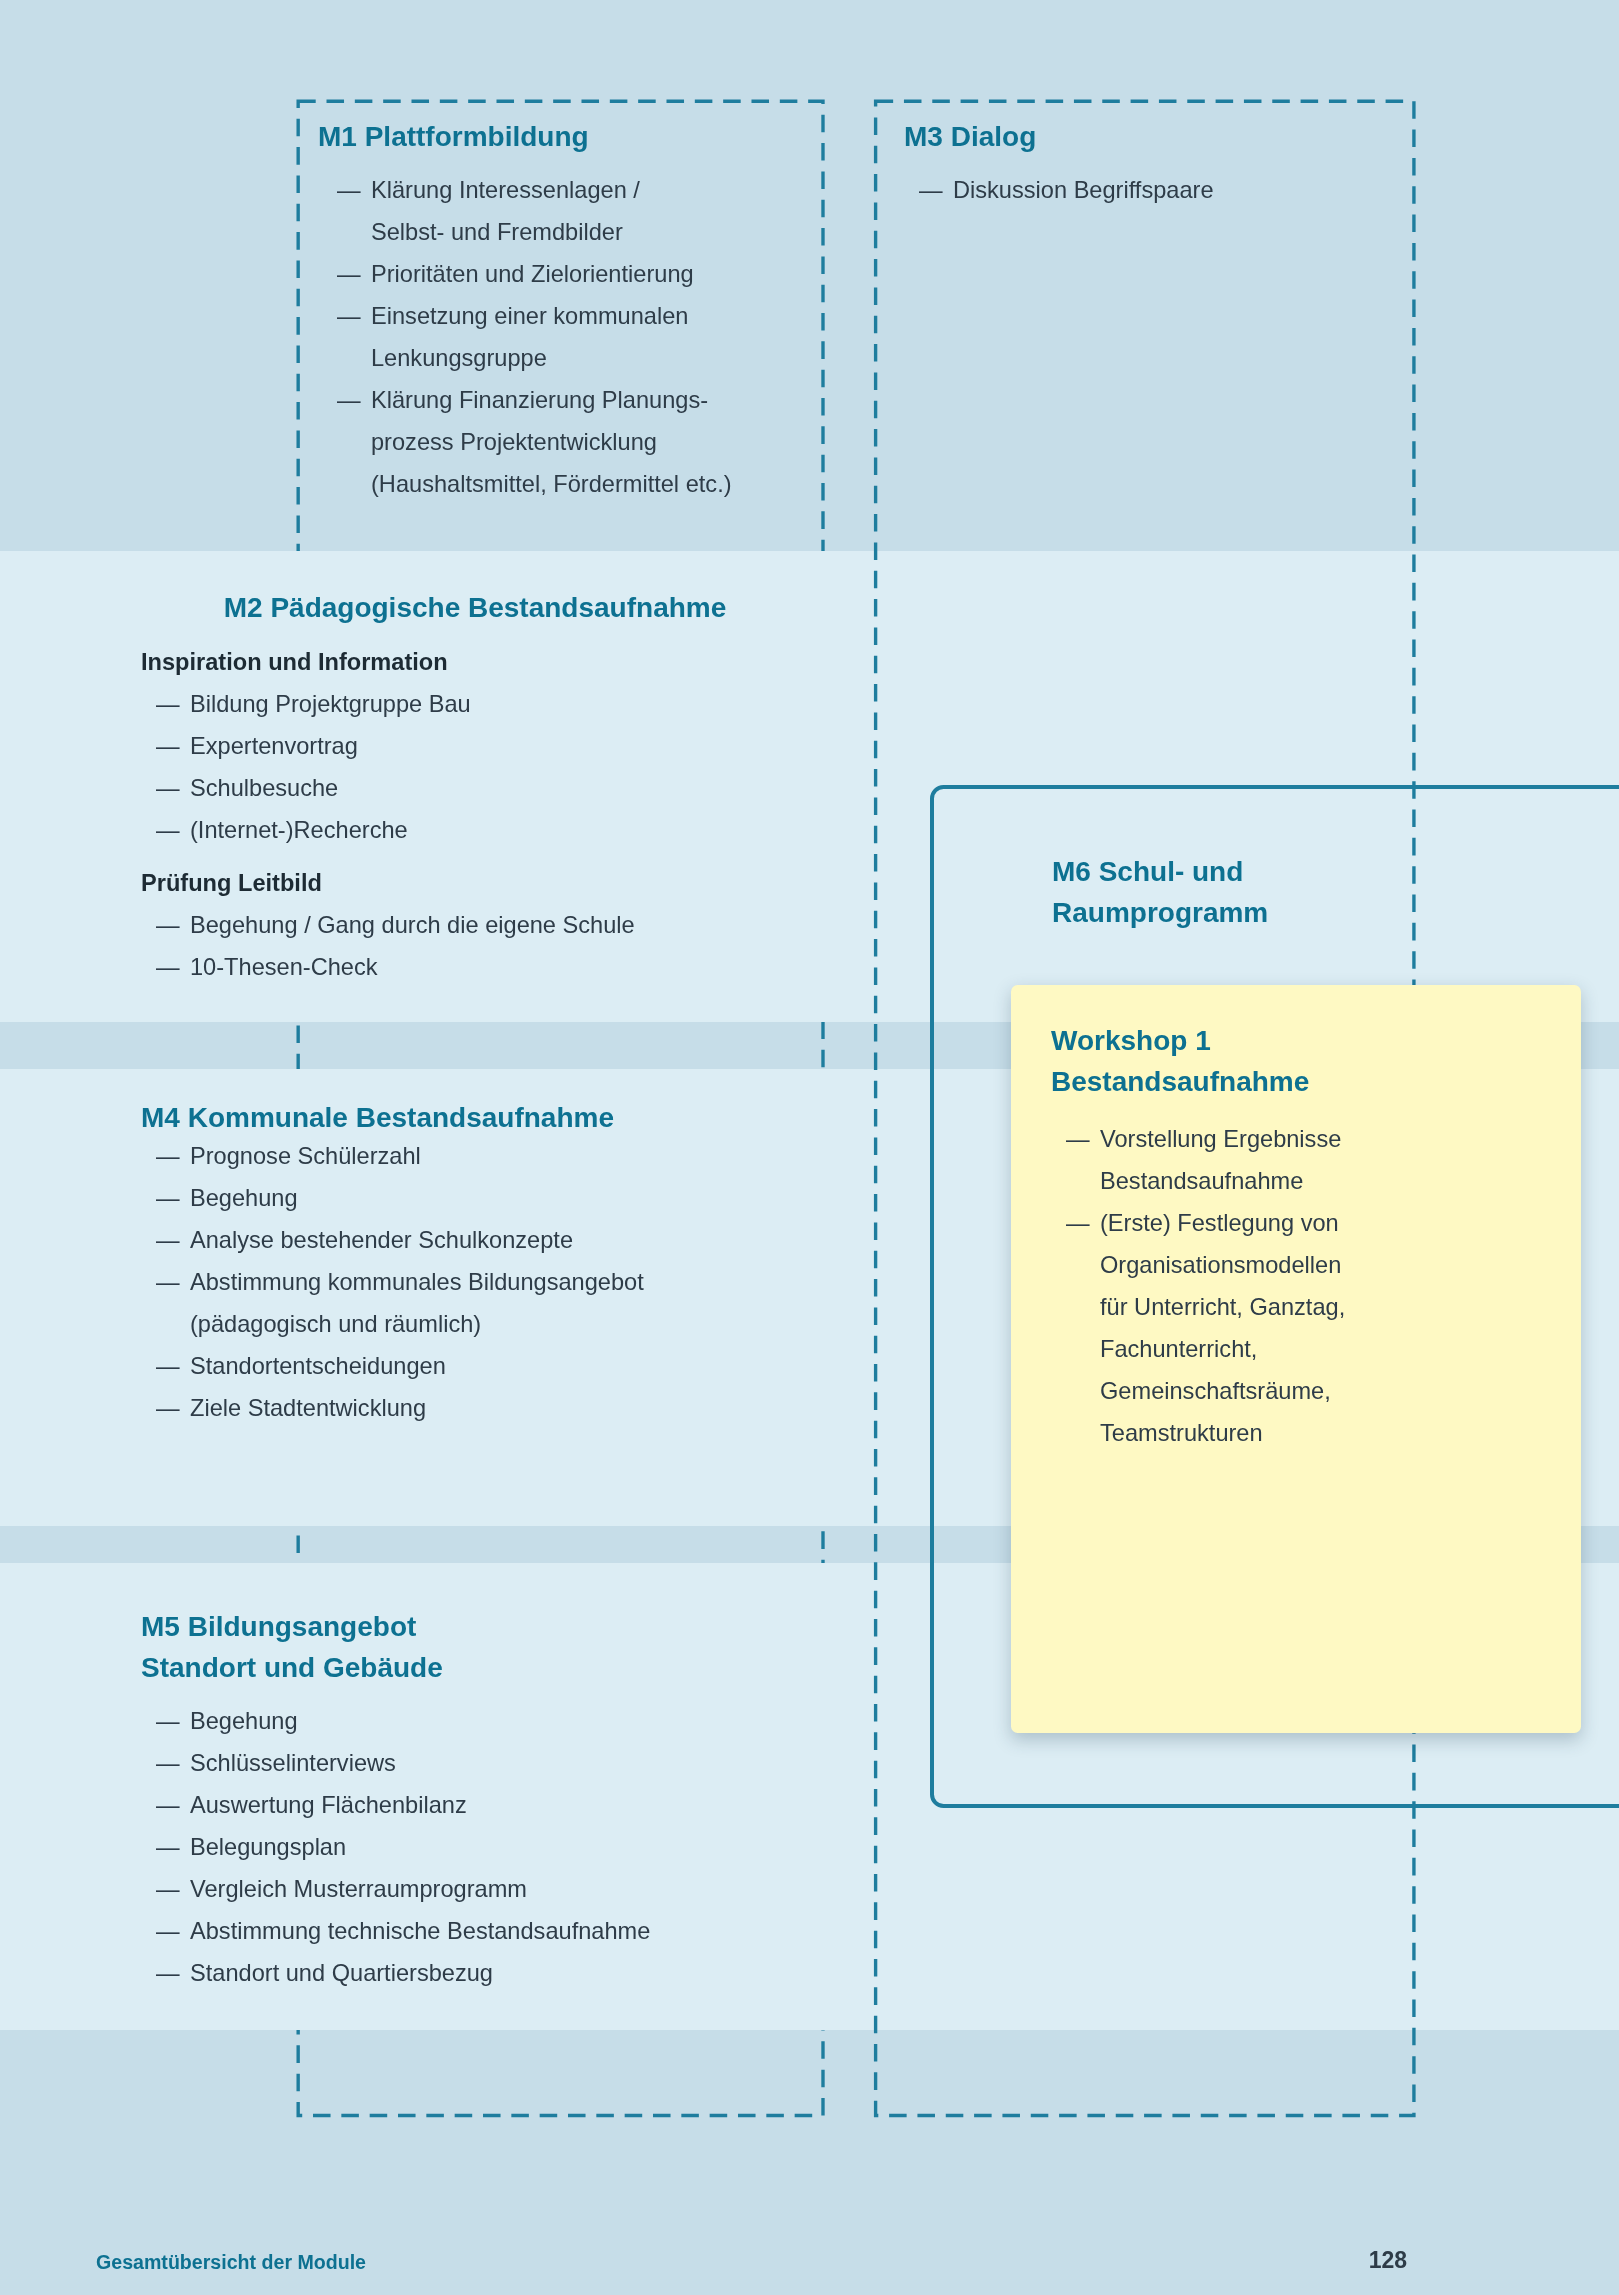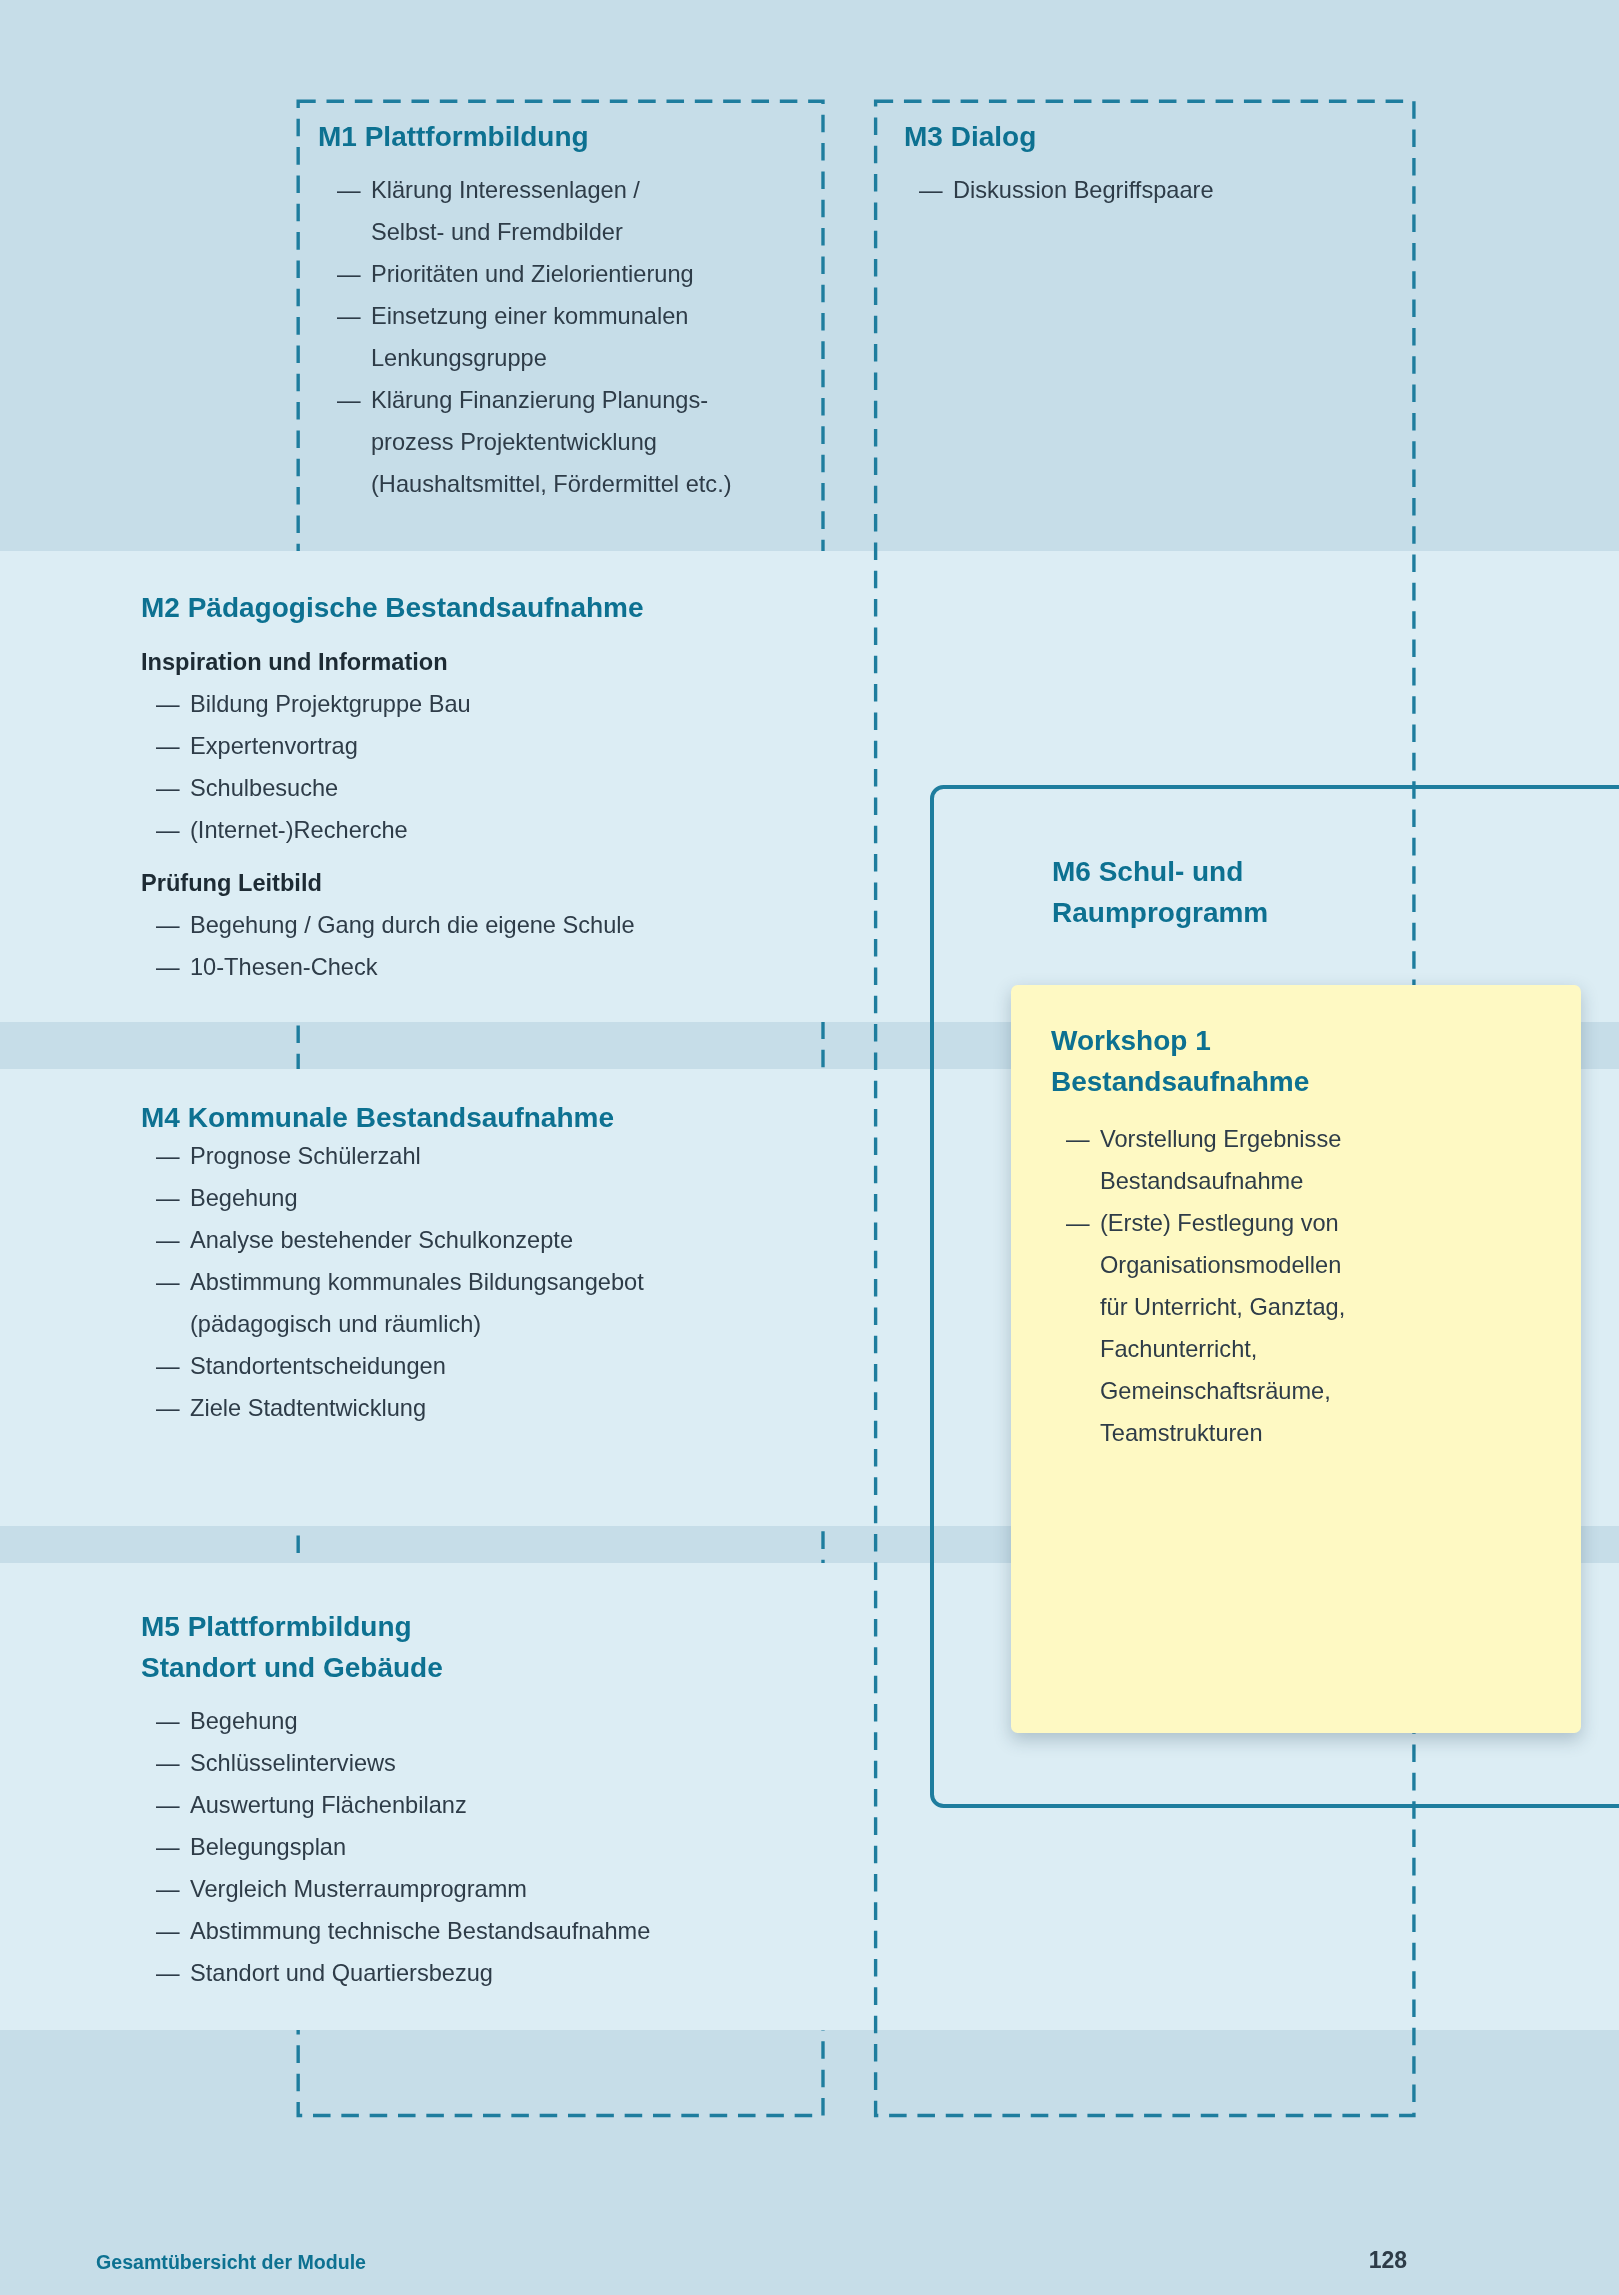--- a/index.html
+++ b/index.html
@@ -27,21 +27,21 @@
   #panel2 { top: 1069px; height: 457px; }
   #panel3 { top: 1563px; height: 467px; }
 
   .mod { position: absolute; z-index: 4; }
   .title {
     font-size: 28px; font-weight: bold; color: #0d7191;
     line-height: 34px; margin: 0;
   }
   .title.two-line { line-height: 41px; }
   .m1 .title, .m3 .title { margin-bottom: 15px; }
-  .m2 .title { margin-bottom: 16px; }
+  .m2 .title { margin-bottom: 16px; text-align: center; }
   .m4 .title { margin-bottom: 0; }
   .m5 .title { margin-bottom: 12px; }
 
   .list { padding-left: 15px; }
   .m1 .list { padding-left: 19px; }
   .item { display: flex; font-size: 23.6px; line-height: 42px; color: #2e3c48; }
   .dash { flex: 0 0 34px; }
   .text { white-space: pre-line; }
 
   .subhead {
@@ -201,21 +201,21 @@
     </div>
     <div class="item">
       <span class="dash">—</span>
       <span class="text">Ziele Stadtentwicklung</span>
     </div>
   </div>
 </section>
 
 <section class="mod m5">
   <h2 class="title two-line">
-    <div>M5 Plattformbildung</div>
+    <div>M5 Bildungsangebot</div>
     <div>Standort und Gebäude</div>
   </h2>
   <div class="list">
     <div class="item">
       <span class="dash">—</span>
       <span class="text">Begehung</span>
     </div>
     <div class="item">
       <span class="dash">—</span>
       <span class="text">Schlüsselinterviews</span>

